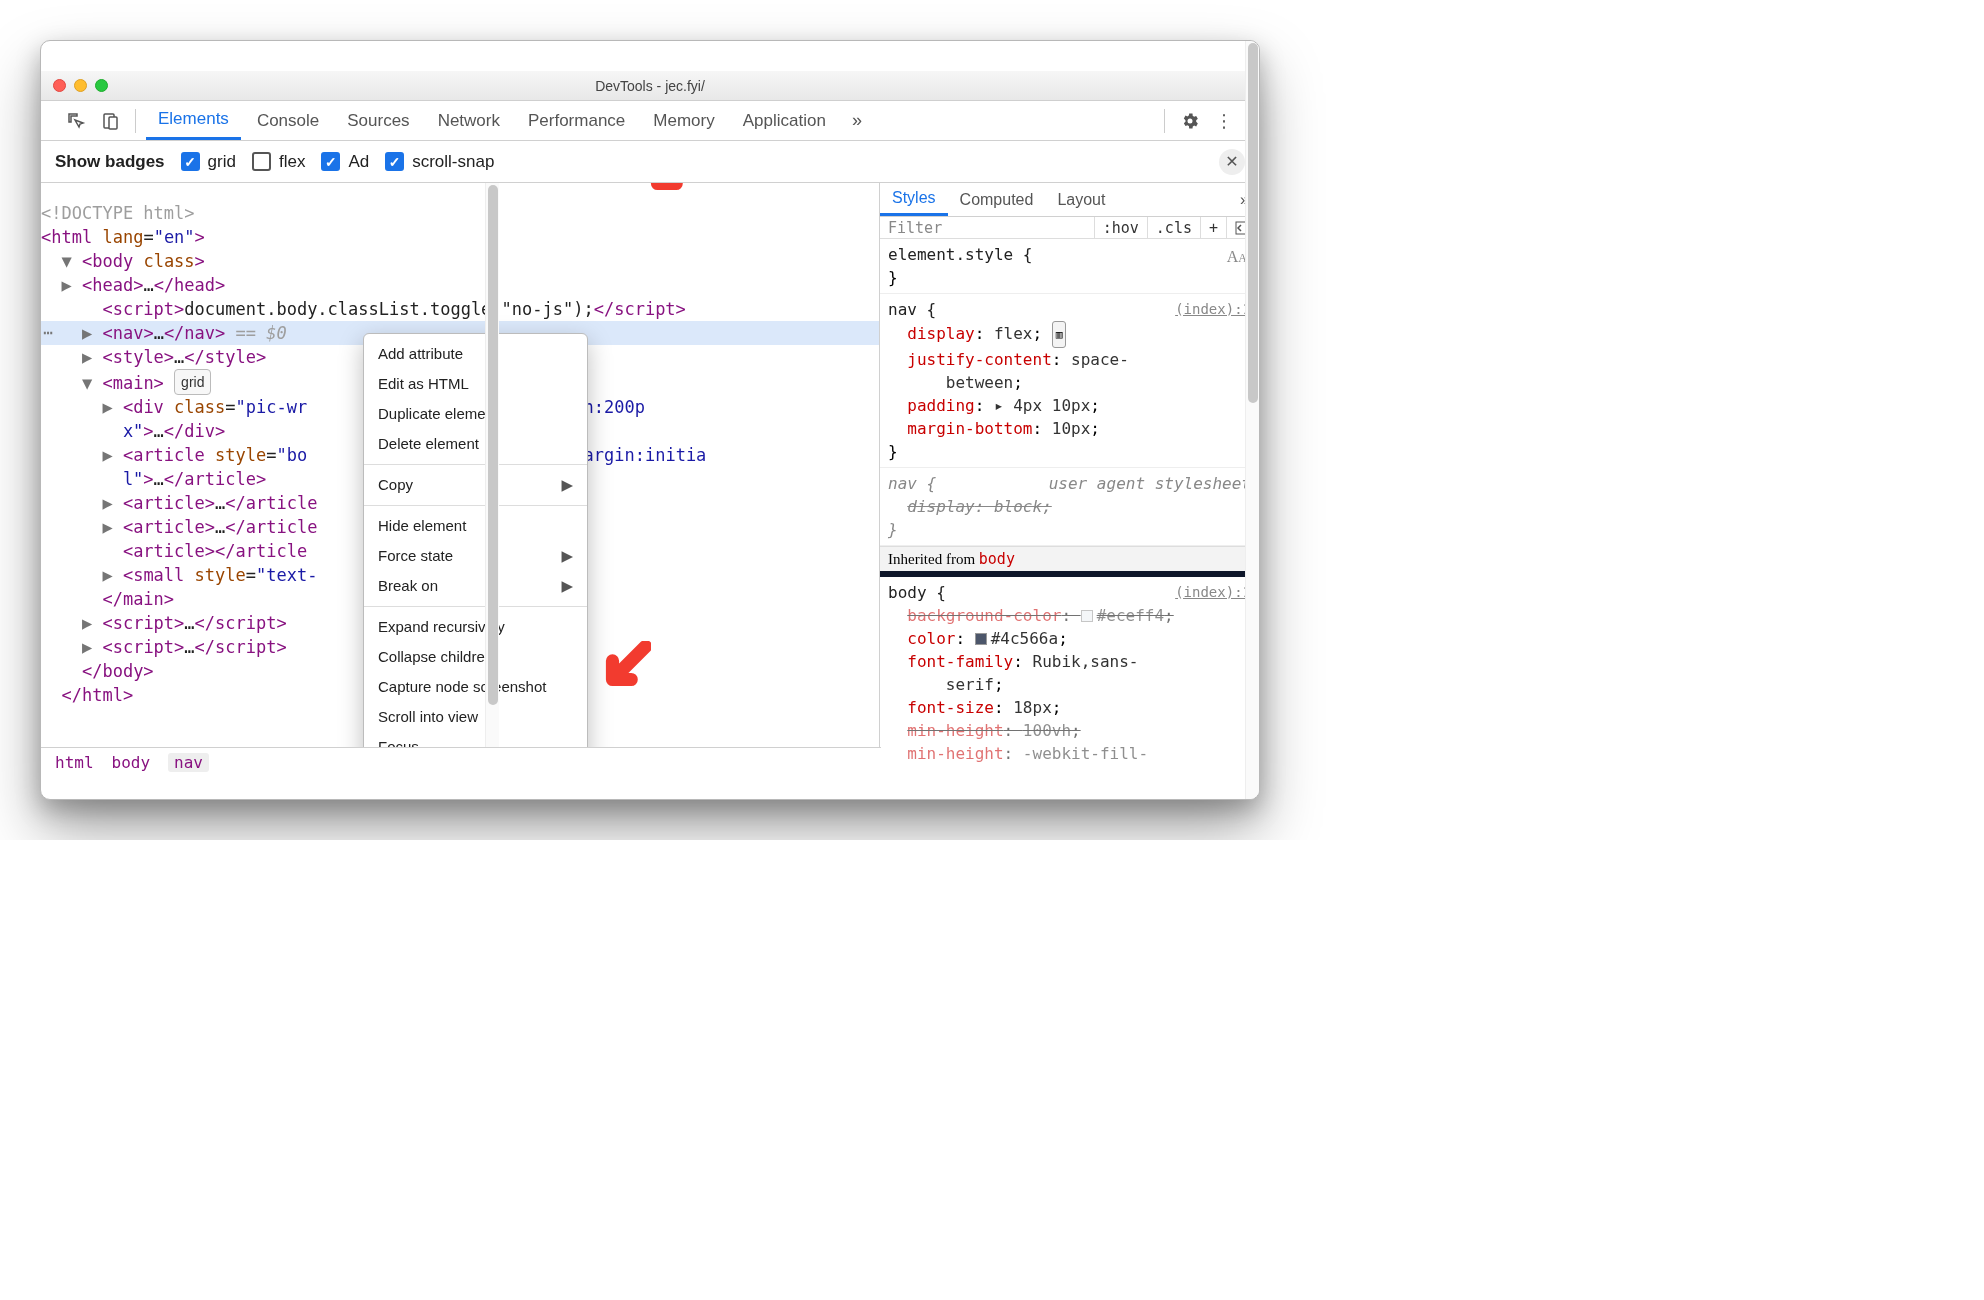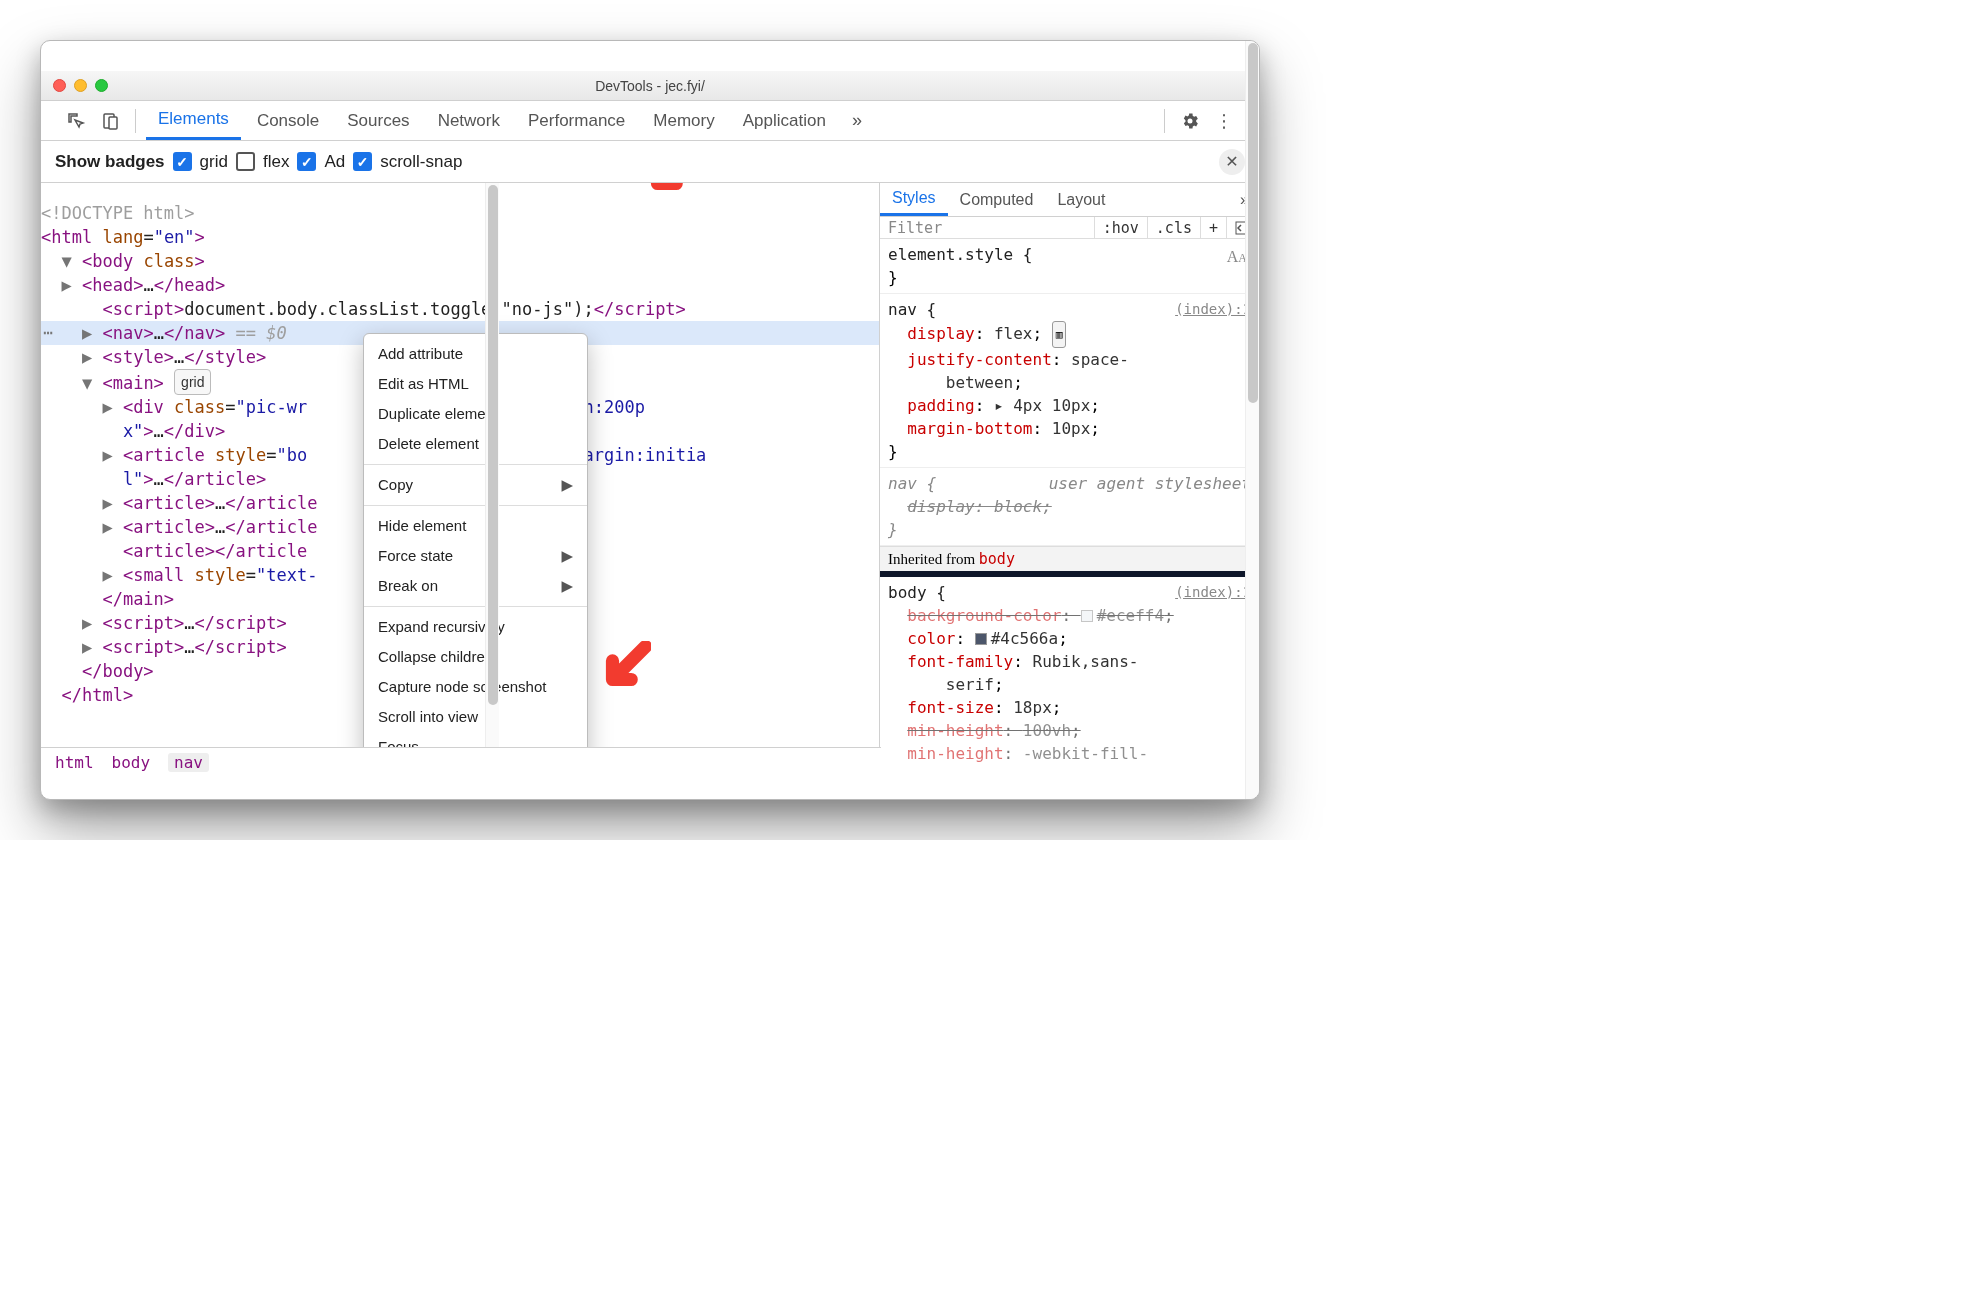--- a/index.html
+++ b/index.html
@@ -39,21 +39,21 @@
 }
 .tool-btn { width: 30px; height: 30px; display: flex; align-items: center; justify-content: center; color: #555; }
 .divider { width: 1px; height: 24px; background: #ccc; margin: 0 6px; }
 .tab { padding: 8px 12px; color: #555; cursor: pointer; font-size: 17px; }
 .tab.active { color: #1a73e8; border-bottom: 3px solid #1a73e8; font-weight: 500; }
 .spacer { flex: 1; }
 .gear, .more, .chev { width: 30px; display: flex; justify-content: center; color: #555; font-size: 18px; }
 
 .badges-bar {
   display: flex; align-items: center; height: 42px; padding: 0 14px;
-  font-size: 17px; gap: 8px; border-bottom: 1px solid #d0d0d0; color: #222;
+  font-size: 17px; gap: 16px; border-bottom: 1px solid #d0d0d0; color: #222;
 }
 .badges-bar label { display: flex; align-items: center; gap: 8px; cursor: pointer; }
 .cb {
   width: 19px; height: 19px; border: 2px solid #555; border-radius: 3px; display: flex;
   align-items: center; justify-content: center; background: #fff;
 }
 .cb.checked { background: #1a73e8; border-color: #1a73e8; color: #fff; }
 .cb.checked::after { content: "✓"; font-size: 14px; font-weight: bold; line-height: 1; }
 .close-x {
   width: 26px; height: 26px; border-radius: 50%; background: #eee; display: flex;

